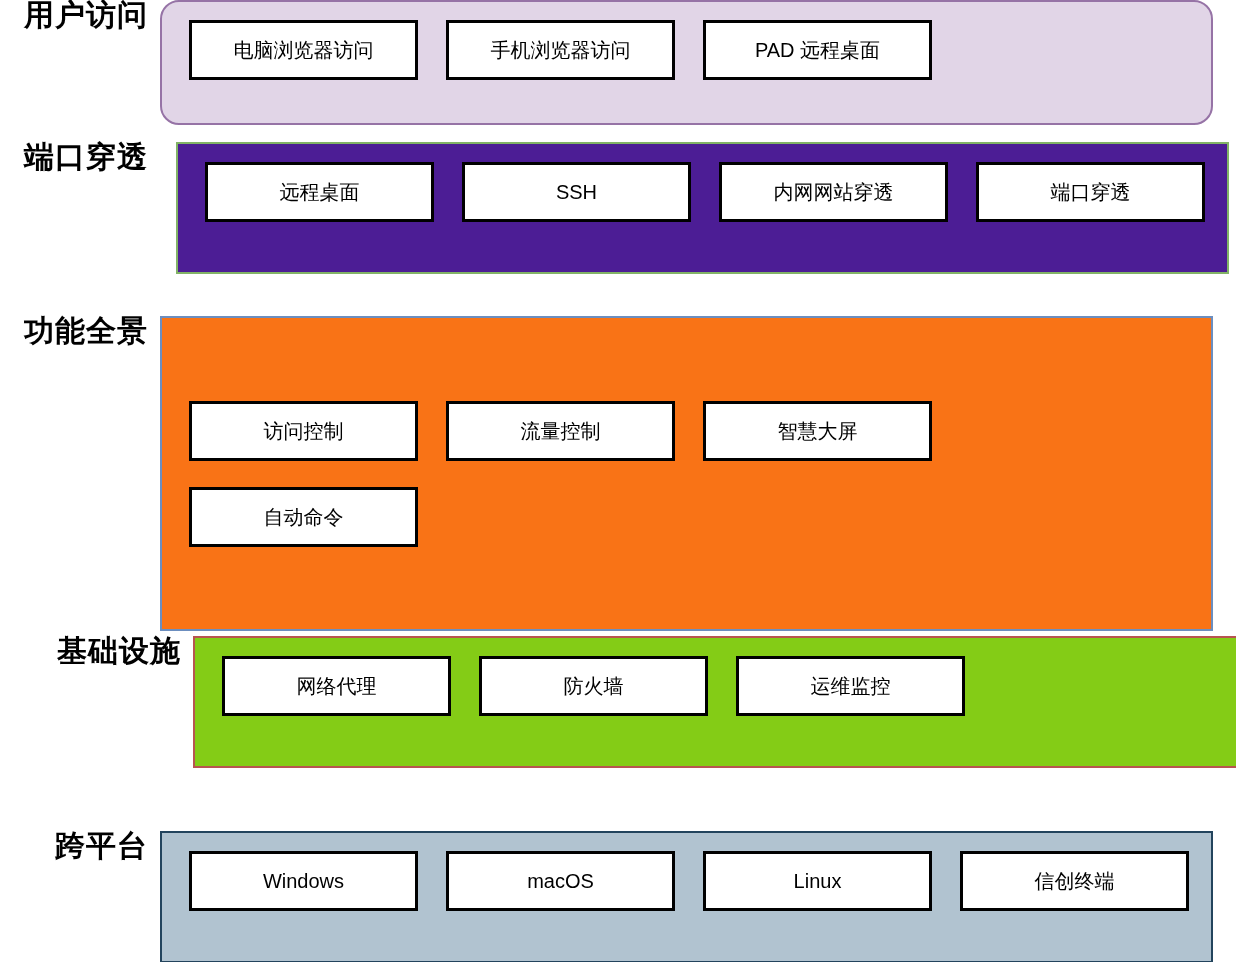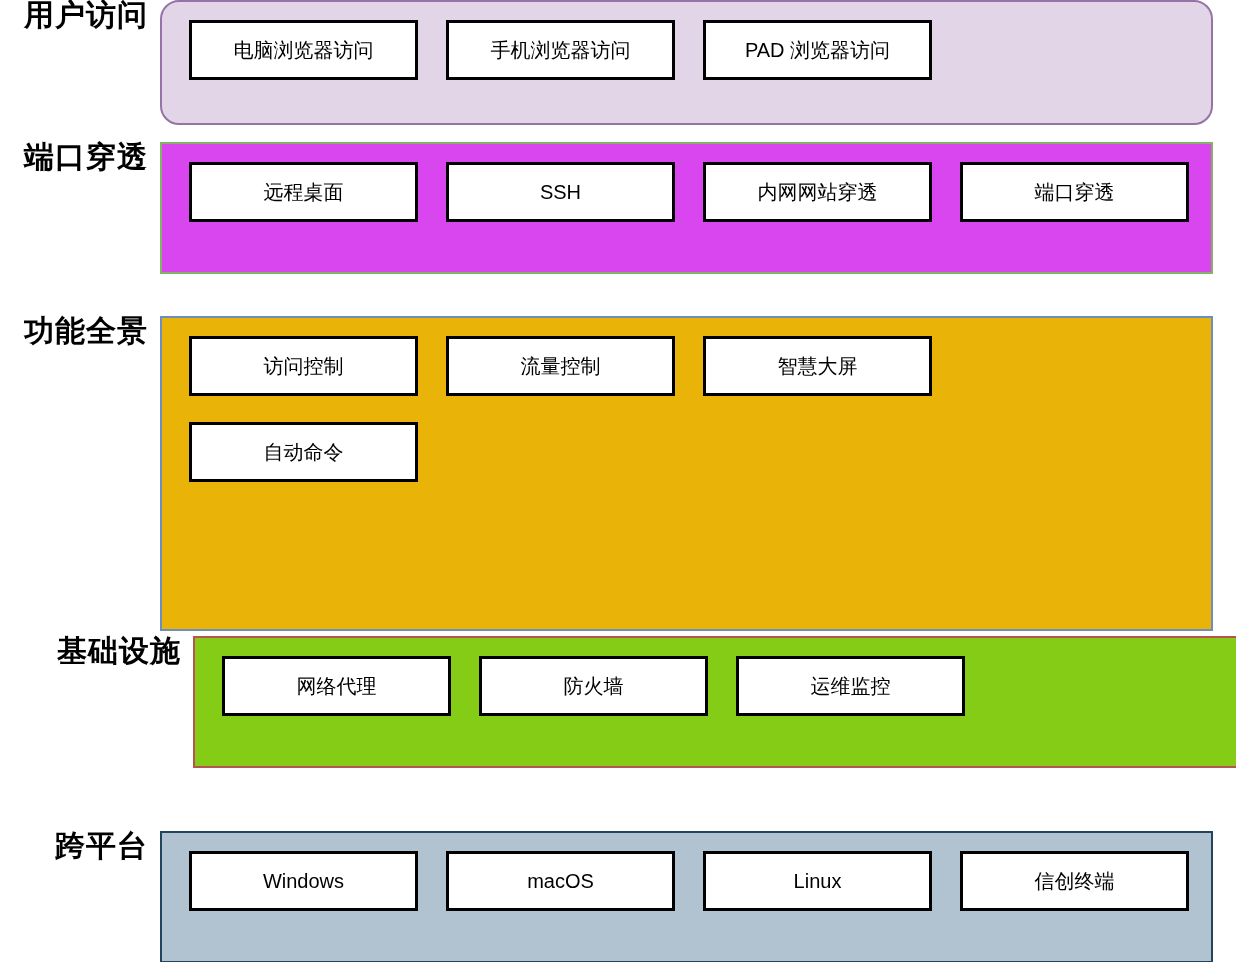--- a/index.html
+++ b/index.html
@@ -82,38 +82,38 @@
 </head>
 <body>
 
 <div id="diagram">
     <div class="layer-row" style="top: 0px;">
       <div class="layer-label">用户访问</div>
       <div class="band" style="background: rgb(225, 213, 231); border-color: rgb(150, 115, 166); min-height: 125px; border-radius: 19px;">
         <div class="band-row">
           <div class="node">电脑浏览器访问</div>
           <div class="node">手机浏览器访问</div>
-          <div class="node">PAD 浏览器访问</div>
+          <div class="node">PAD 远程桌面</div>
         </div>
       </div>
     </div>
     <div class="layer-row" style="top: 142px;">
       <div class="layer-label">端口穿透</div>
-      <div class="band" style="background: #d946ef; border-color: rgb(130, 179, 102); min-height: 132px;">
+      <div class="band" style="background: #4c1d95; border-color: rgb(130, 179, 102); min-height: 132px; margin-left: 16px;">
         <div class="band-row">
           <div class="node">远程桌面</div>
           <div class="node">SSH</div>
           <div class="node">内网网站穿透</div>
           <div class="node">端口穿透</div>
         </div>
       </div>
     </div>
     <div class="layer-row" style="top: 316px;">
       <div class="layer-label">功能全景</div>
-      <div class="band" style="background: #eab308; border-color: rgb(108, 142, 191); min-height: 315px;">
+      <div class="band" style="background: #f97316; border-color: rgb(108, 142, 191); min-height: 315px; justify-content: center;">
         <div class="band-row">
           <div class="node">访问控制</div>
           <div class="node">流量控制</div>
           <div class="node">智慧大屏</div>
         </div>
         <div class="band-row">
           <div class="node">自动命令</div>
         </div>
       </div>
     </div>

